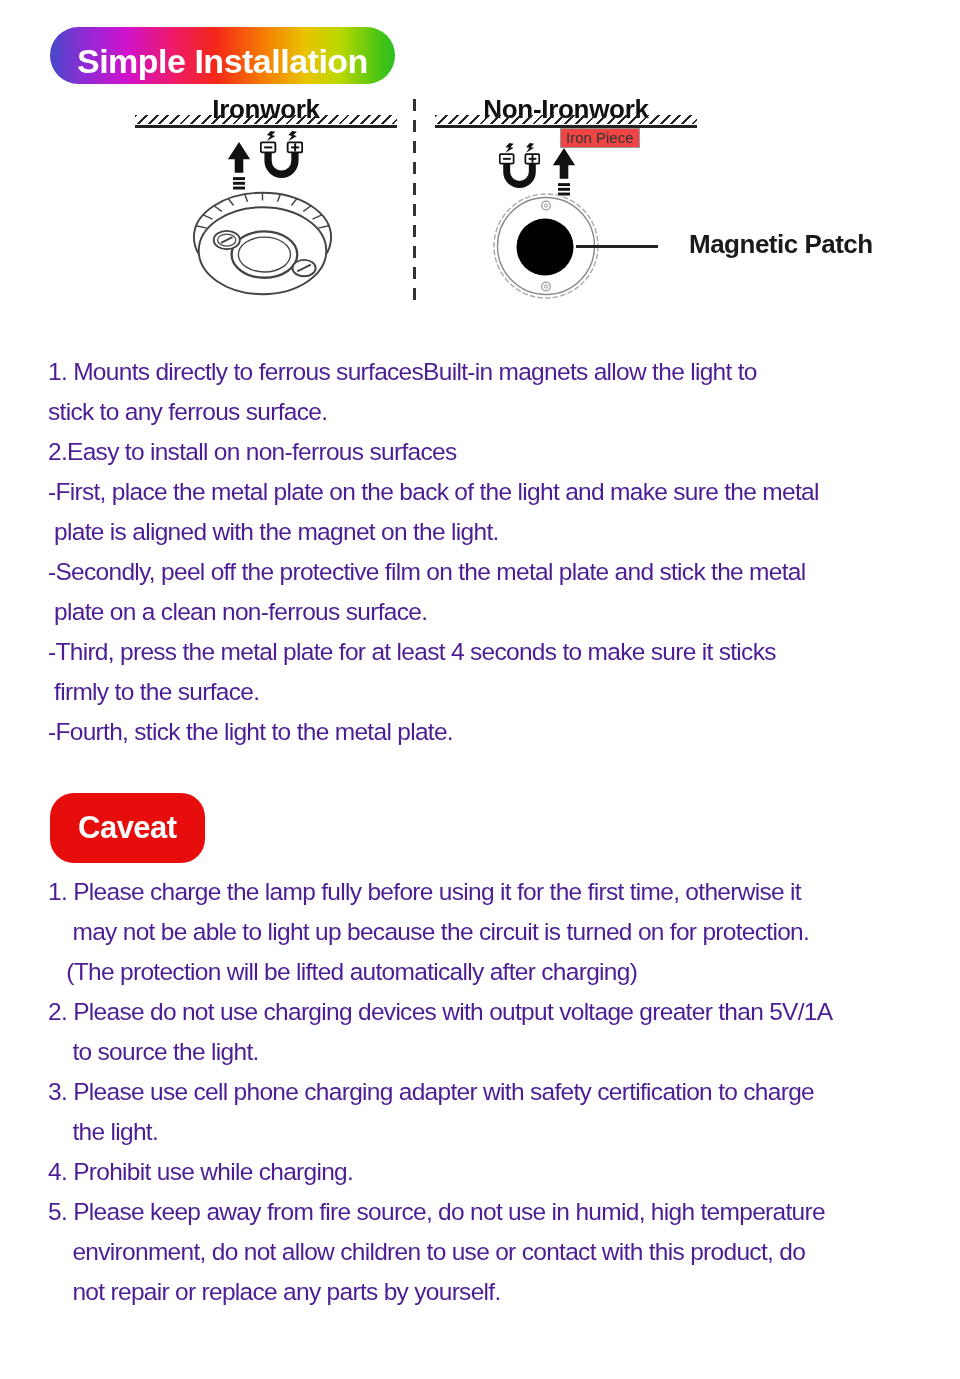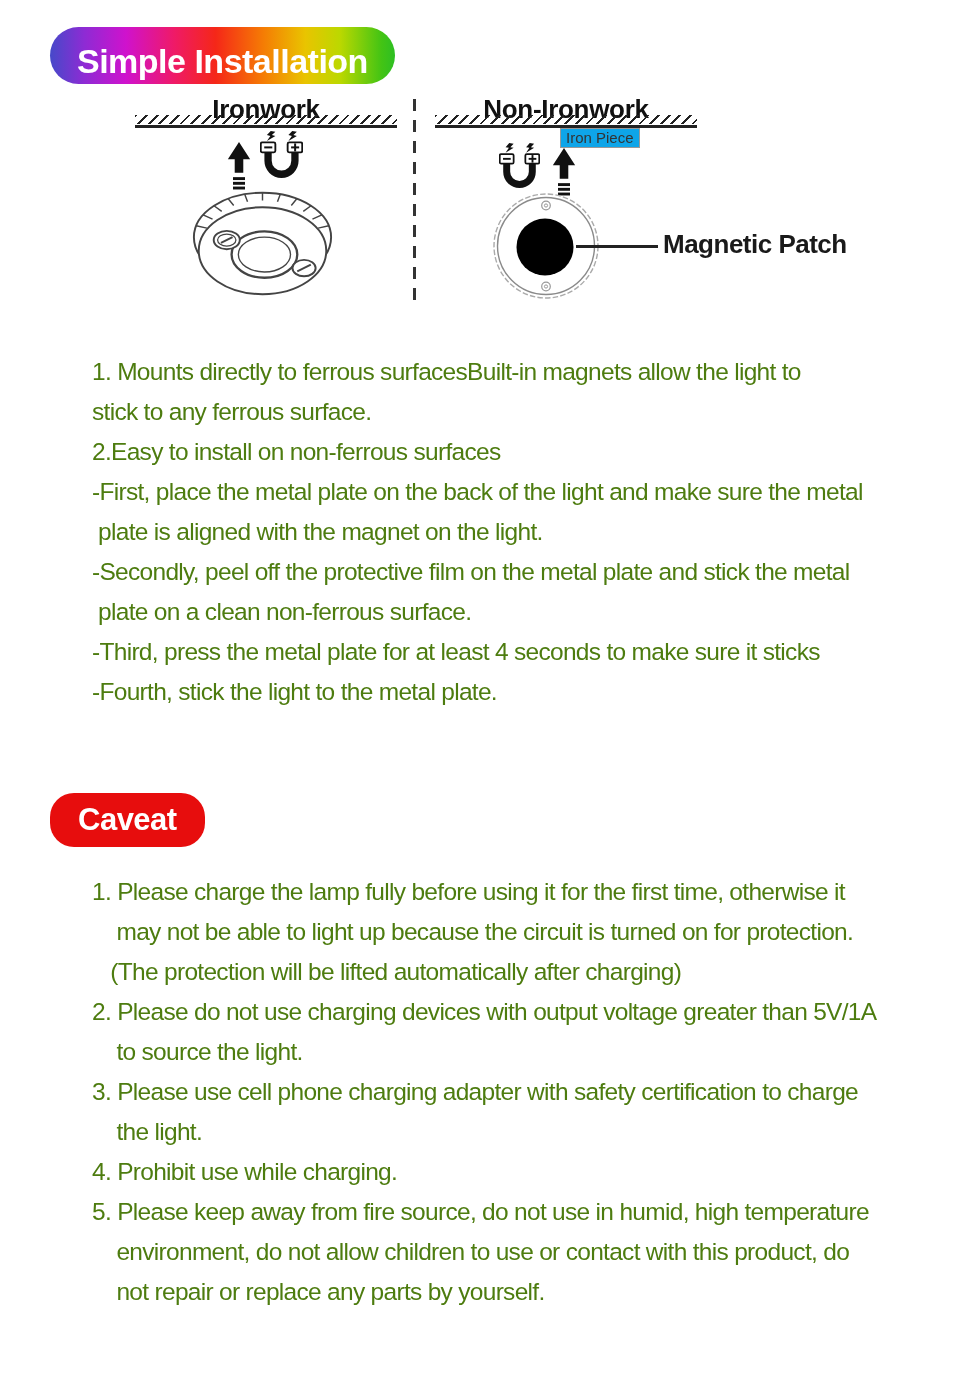--- a/index.html
+++ b/index.html
@@ -14,21 +14,21 @@
     left:50px;top:27px;height:57px;padding:0 27px;border-radius:29px;
     display:flex;align-items:center;
     background:linear-gradient(90deg,#4649c9 0%,#8e2bd4 10%,#cf12cd 22%,#ef1a67 36%,#f52718 48%,#f57d04 62%,#e9c400 74%,#bcd800 84%,#44c414 96%,#2dbf23 100%);
   }
   .badge-install span{
     color:#fff;font-size:34px;font-weight:bold;letter-spacing:-.5px;white-space:pre;margin-top:12px;
   }
 
   
   .badge-caveat{
-    left:50px;top:793px;height:46px;padding:4px 28px;border-radius:24px;
+    left:50px;top:793px;height:46px;padding:12px 28px;border-radius:24px;
     display:flex;align-items:center;background:#e70d0d;
   }
   .badge-caveat span{color:#fff;font-size:31px;font-weight:bold;letter-spacing:-.5px;white-space:pre;}
 
   
   .diag-label{font-size:26px;font-weight:bold;color:#111;text-align:center;letter-spacing:-.3px;}
 
   
   .ceiling{
     height:13px;border-bottom:3px solid #222;box-sizing:border-box;
@@ -36,33 +36,33 @@
     background-size:100% 9px;background-repeat:no-repeat;background-position:0 0;
   }
 
   
   .divider-v{
     width:3px;height:201px;
     background:repeating-linear-gradient(180deg,#333 0 12px,transparent 12px 21px);
   }
 
   .iron-piece{
-    border:1.5px solid #999;background:#0ea5e9;color:#333;
+    border:1.5px solid #999;background:#ef4444;color:#333;
     font-size:15px;line-height:18px;padding:0 5px;white-space:pre;
   }
 
   .leader-line{width:82px;height:2.5px;background:#222;}
   .patch-label{font-size:26px;font-weight:600;letter-spacing:-.5px;color:#1a1a1a;white-space:pre;}
 
   
   .text-block{left:48px;top:352px;}
   .caveat-block{left:48px;top:872px;}
   .text-line{
     white-space:pre;font-size:24.5px;line-height:40px;height:40px;
-    font-weight:500;letter-spacing:-0.7px;color:#4d7c0f;margin-left:44px;
+    font-weight:500;letter-spacing:-0.7px;color:#4c1d95;
   }
 </style>
 </head>
 <body>
 
 <div class="page">
 
   <div class="abs badge-install">
     <span>Simple Installation</span>
   </div>
@@ -138,31 +138,32 @@
       <circle cx="54" cy="13.5" r="1.6" fill="none" stroke="#999" stroke-width="1"></circle>
     </g>
     <g>
       <circle cx="54" cy="94.5" r="4.3" fill="#fff" stroke="#999" stroke-width="1.2"></circle>
       <circle cx="54" cy="94.5" r="1.6" fill="none" stroke="#999" stroke-width="1"></circle>
     </g>
     <circle cx="53" cy="55" r="28.5" fill="#000"></circle>
   </svg>
 
   <div class="abs leader-line" style="left:576px;top:245px;"></div>
-  <div class="abs patch-label" style="left:663px;top:229px;">Magnetic Patch</div>
+  <div class="abs patch-label" style="left:689px;top:229px;">Magnetic Patch</div>
 
   <div class="abs text-block">
     <div class="text-line">1. Mounts directly to ferrous surfacesBuilt-in magnets allow the light to</div>
     <div class="text-line">stick to any ferrous surface.</div>
     <div class="text-line">2.Easy to install on non-ferrous surfaces</div>
     <div class="text-line">-First, place the metal plate on the back of the light and make sure the metal</div>
     <div class="text-line"> plate is aligned with the magnet on the light.</div>
     <div class="text-line">-Secondly, peel off the protective film on the metal plate and stick the metal</div>
     <div class="text-line"> plate on a clean non-ferrous surface.</div>
     <div class="text-line">-Third, press the metal plate for at least 4 seconds to make sure it sticks</div>
+    <div class="text-line"> firmly to the surface.</div>
     <div class="text-line">-Fourth, stick the light to the metal plate.</div>
   </div>
 
   <div class="abs badge-caveat">
     <span>Caveat</span>
   </div>
 
   <div class="abs caveat-block">
     <div class="text-line">1. Please charge the lamp fully before using it for the first time, otherwise it</div>
     <div class="text-line">    may not be able to light up because the circuit is turned on for protection.</div>

